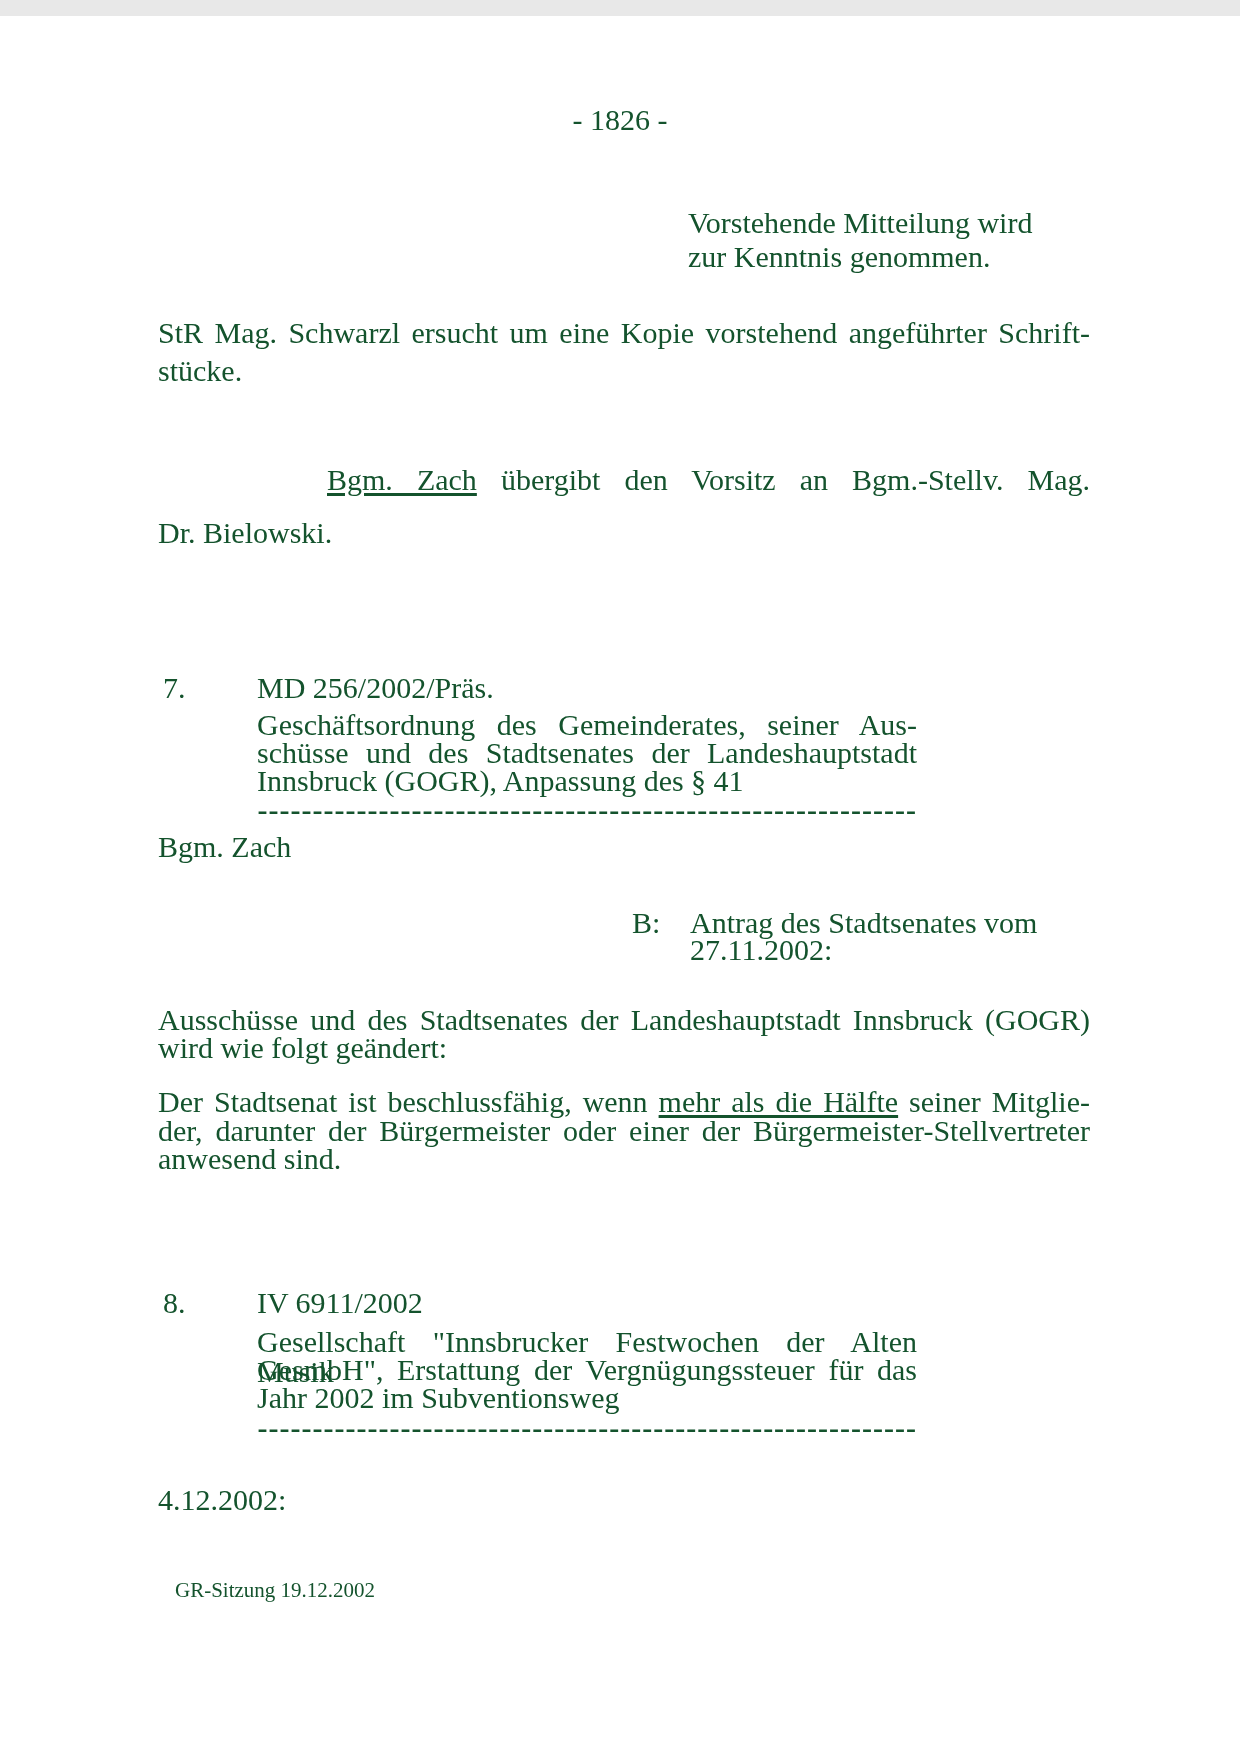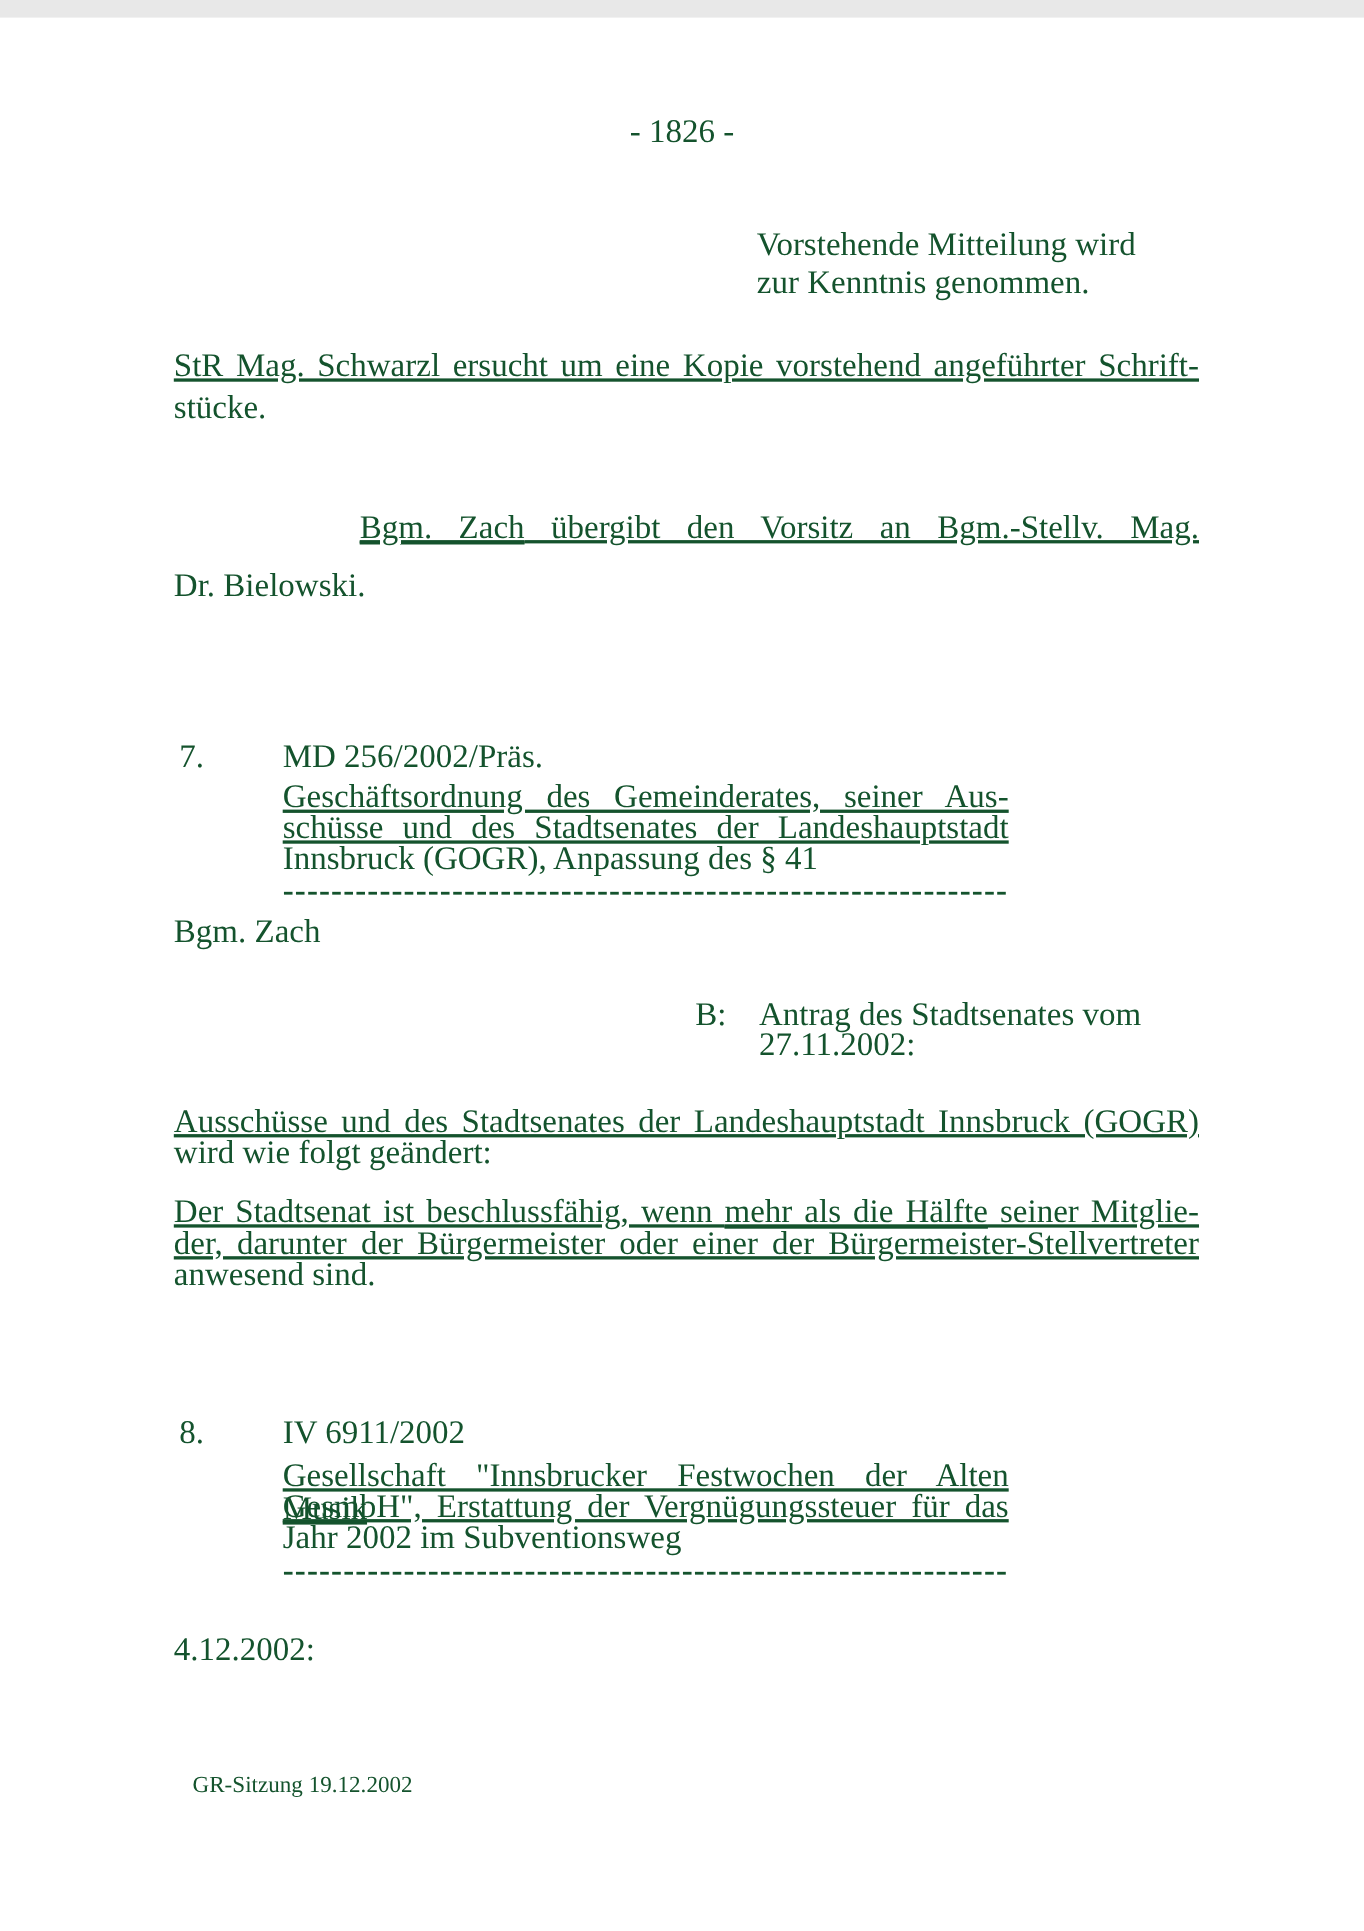--- a/index.html
+++ b/index.html
@@ -17,27 +17,27 @@
     font-family: "Liberation Serif", "DejaVu Serif", serif;
     font-size: 30px;
     color: #14532d;
     overflow: hidden;
   }
   .line {
     position: absolute;
     line-height: 30px;
     height: 30px;
     white-space: pre;
+    text-align: right;
   }
   .jus {
     white-space: normal;
     text-align: justify;
     text-align-last: justify;
     text-justify: inter-word;
-    text-decoration: underline;
   }
   .center {
     left: 0;
     width: 1240px;
     text-align: center;
     white-space: normal;
   }
   .u {
     text-decoration: underline;
     text-underline-offset: 3px;
@@ -94,15 +94,15 @@
   <div class="line" style="left:163px; top:1272px">8.</div>
   <div class="line" style="left:257px; top:1272px">IV 6911/2002</div>
 
   <div class="line jus" style="left:257px; top:1311px; width:660px">Gesellschaft "Innsbrucker Festwochen der Alten Musik</div>
   <div class="line jus" style="left:257px; top:1339px; width:660px">GesmbH", Erstattung der Vergnügungssteuer für das</div>
   <div class="line" style="left:257px; top:1367px">Jahr 2002 im Subventionsweg</div>
   <div class="line divider" style="left:257px; top:1397px; width:660px">------------------------------------------------------------</div>
 
   <div class="line" style="left:158px; top:1469px">4.12.2002:</div>
 
-  <div class="line footer-line" style="left:175px; top:1596px">GR-Sitzung 19.12.2002</div>
+  <div class="line footer-line" style="left:175px; top:1564px">GR-Sitzung 19.12.2002</div>
 
 </div>
 
 </body></html>

